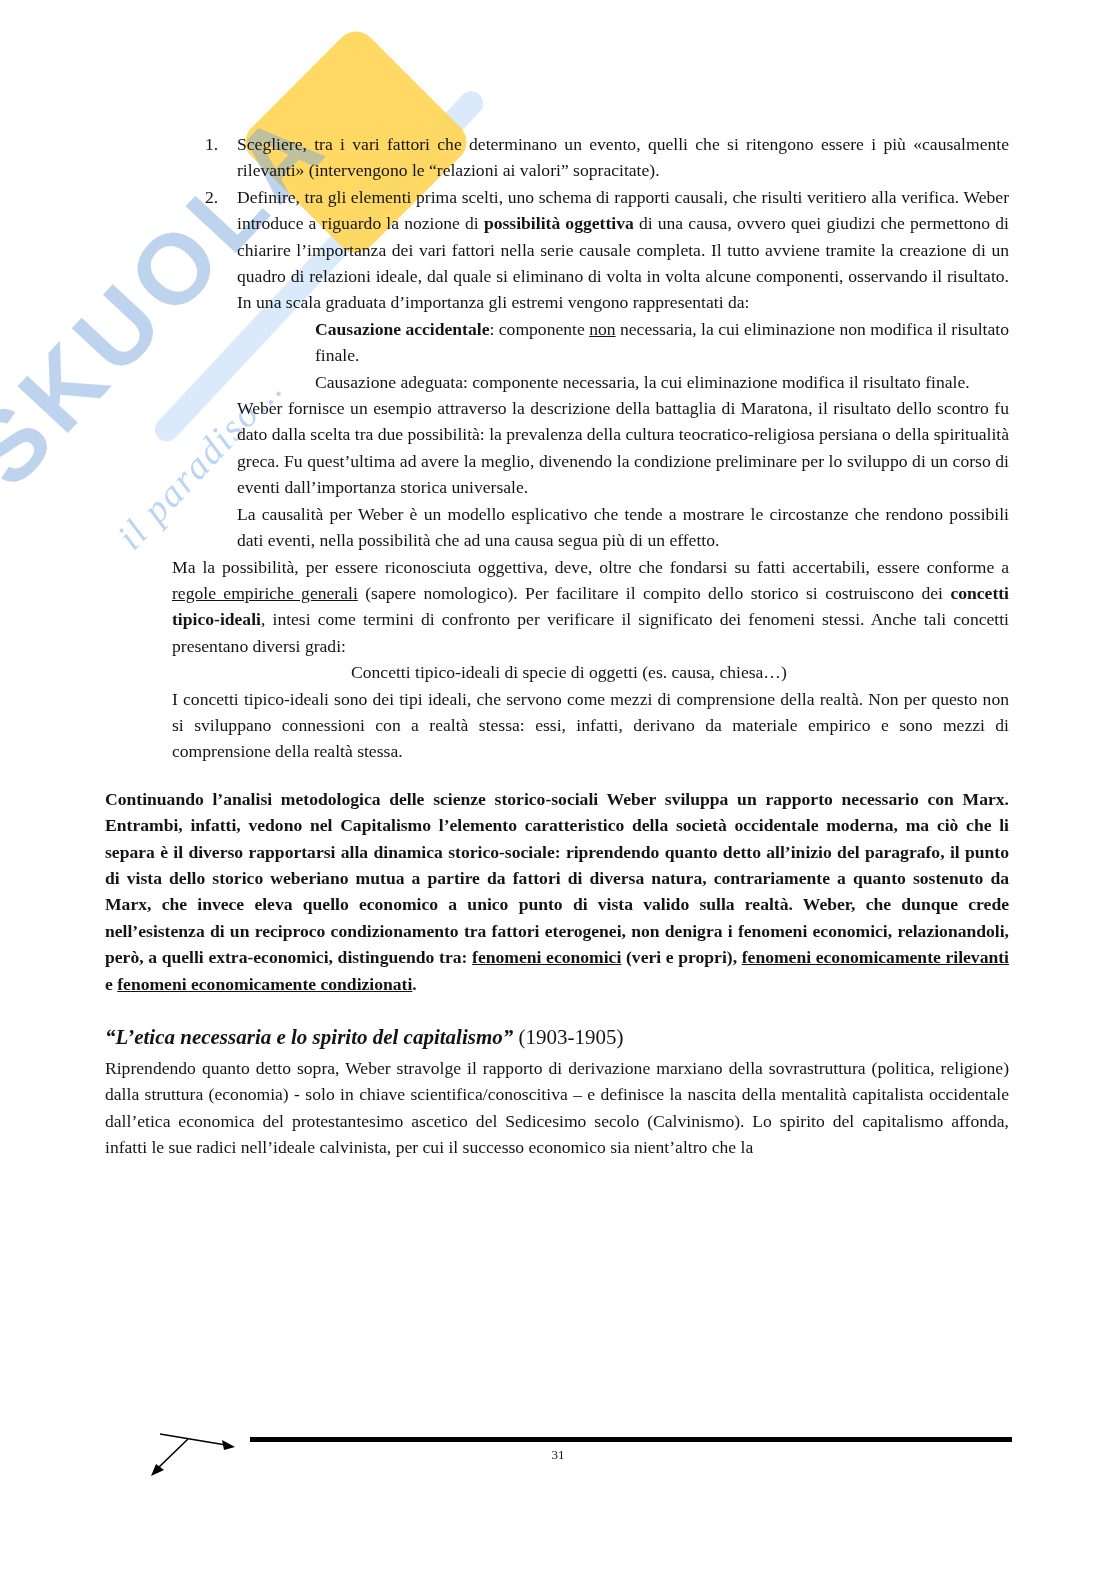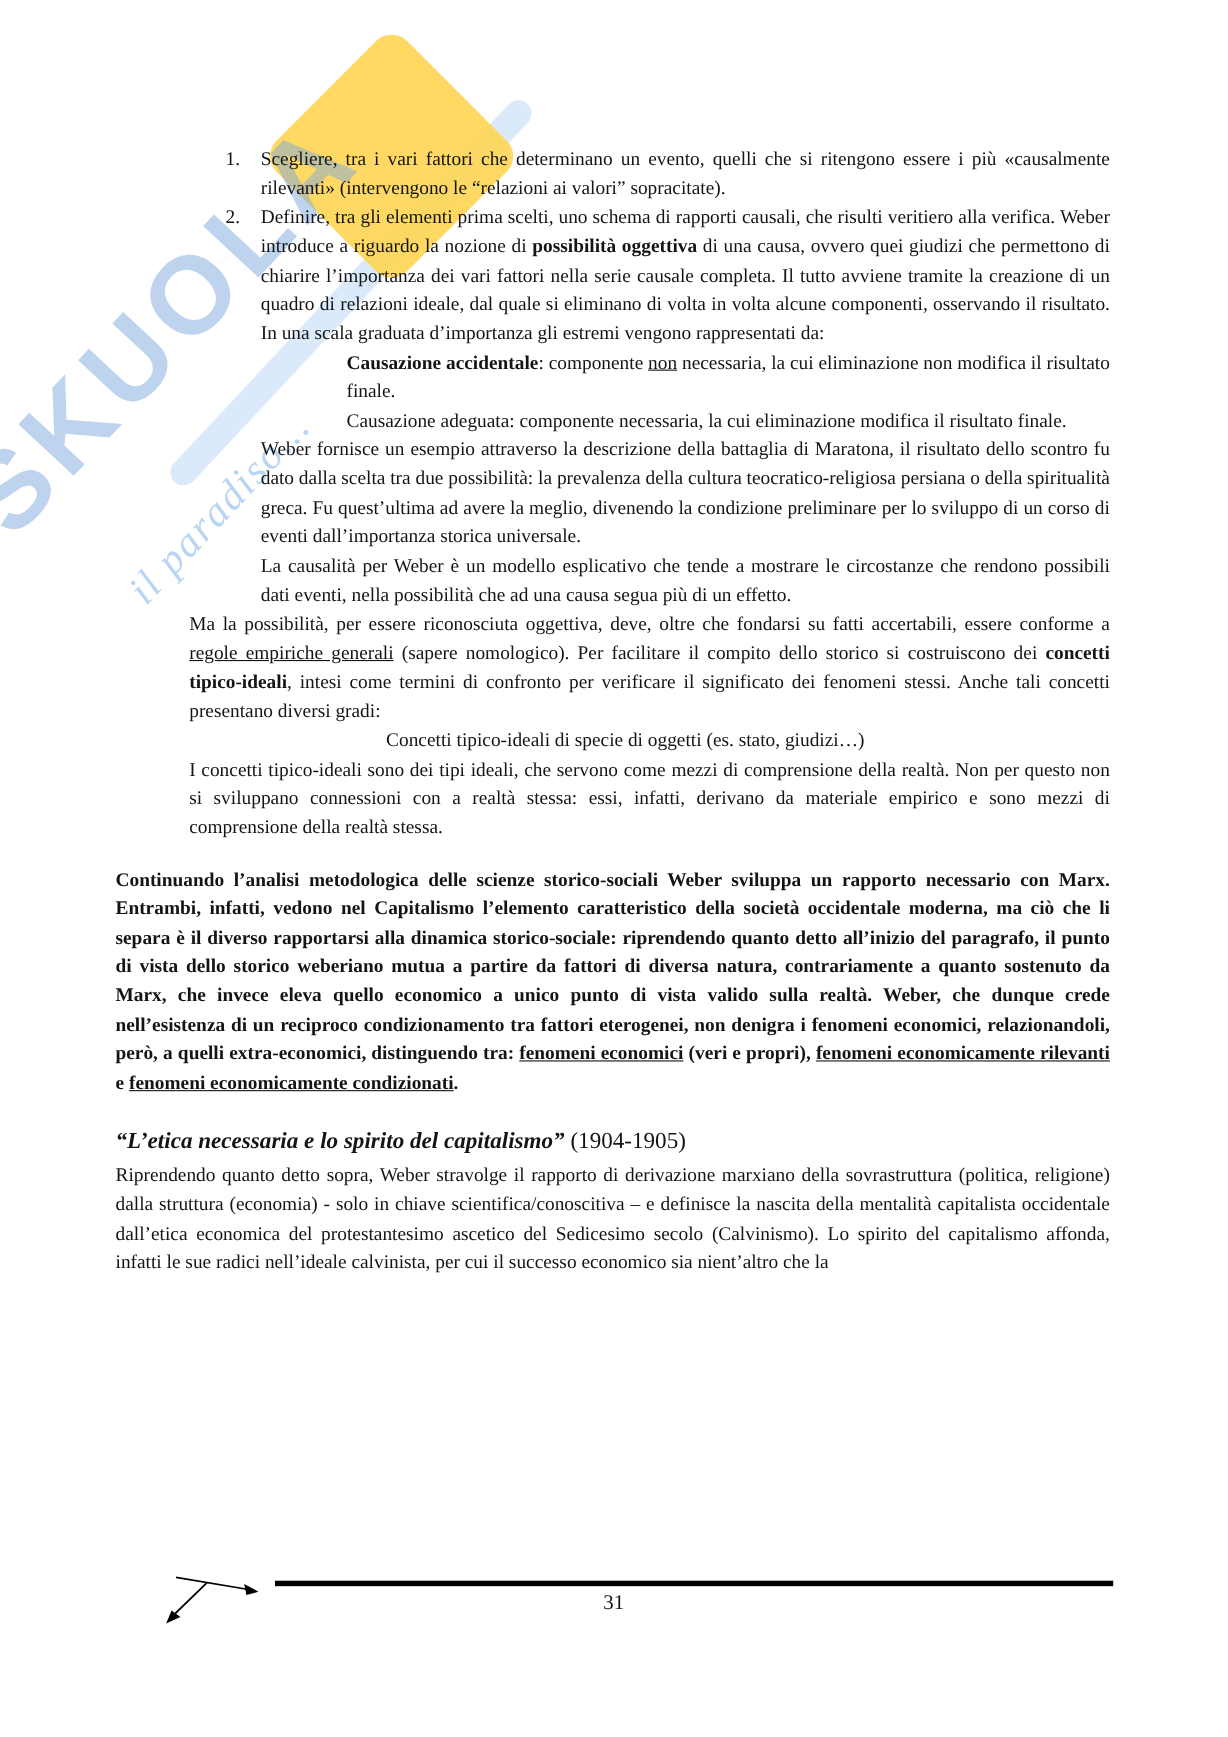--- a/index.html
+++ b/index.html
@@ -47,21 +47,21 @@
   .p-list{margin-left:132px;}
   .p-mid{margin-left:67px;}
   .p-full{margin-left:0;}
   .gap-top{margin-top:21px;font-weight:bold;}
   .heading{
     margin-top:25px;margin-bottom:3px;
     font-size:21px;line-height:30px;text-align:left;
   }
   
   .rule{position:absolute;left:250px;top:1437px;width:762px;height:5px;background:#000;z-index:2;}
-  .page-number{position:absolute;left:0;top:1447px;width:1116px;text-align:center;font-size:19px;z-index:2;}
+  .page-number{position:absolute;left:0;top:1447px;width:1116px;text-align:center;font-size:13px;z-index:2;}
   .footer-arrow{position:absolute;left:138px;top:1424px;z-index:2;}
 </style>
 </head>
 <body>
 
 <div class="watermark">
   <div class="wm-swoosh"></div>
   <div class="wm-yellow"></div>
   <div class="wm-brand">SKUOLA</div>
   <div class="wm-tagline">il paradiso...</div>
@@ -83,27 +83,27 @@
 
   <div class="block def"><span style="font-weight: normal;">Causazione adeguata</span><span>: componente necessaria, la cui eliminazione modifica il risultato finale.</span></div>
 
   <div class="block p-list"><span>Weber fornisce un esempio attraverso la descrizione della battaglia di Maratona, il risultato dello scontro fu dato dalla scelta tra due possibilità: la prevalenza della cultura teocratico-religiosa persiana o della spiritualità greca. Fu quest’ultima ad avere la meglio, divenendo la condizione preliminare per lo sviluppo di un corso di eventi dall’importanza storica universale.</span></div>
 
   <div class="block p-list"><span>La causalità per Weber è un modello esplicativo che tende a mostrare le circostanze che rendono possibili dati eventi, nella possibilità che ad una causa segua più di un effetto.</span></div>
 
   <div class="block p-mid"><span>Ma la possibilità, per essere riconosciuta oggettiva, deve, oltre che fondarsi su fatti accertabili, essere conforme a </span><span style="text-decoration: underline;">regole empiriche generali</span><span> (sapere nomologico). Per facilitare il compito dello storico si costruiscono dei </span><span style="font-weight: bold;">concetti tipico-ideali</span><span>, intesi come termini di confronto per verificare il significato dei fenomeni stessi. Anche tali concetti presentano diversi gradi:</span></div>
 
 
-  <div class="block concetti"><span style="font-weight: normal; margin-left: 44px;">Concetti tipico-ideali di specie di oggetti</span><span> (es. stato, giudizi…)</span></div>
+  <div class="block concetti"><span style="font-weight: normal; margin-left: 44px;">Concetti tipico-ideali di specie di oggetti</span><span> (es. causa, chiesa…)</span></div>
 
   <div class="block p-mid"><span>I concetti tipico-ideali sono dei tipi ideali, che servono come mezzi di comprensione della realtà. Non per questo non si sviluppano connessioni con a realtà stessa: essi, infatti, derivano da materiale empirico e sono mezzi di comprensione della realtà stessa.</span></div>
 
   <div class="block p-full gap-top"><span>Continuando l’analisi metodologica delle scienze storico-sociali Weber sviluppa un rapporto necessario con Marx. Entrambi, infatti, vedono nel Capitalismo l’elemento caratteristico della società occidentale moderna, ma ciò che li separa è il diverso rapportarsi alla dinamica storico-sociale: riprendendo quanto detto all’inizio del paragrafo, il punto di vista dello storico weberiano mutua a partire da fattori di diversa natura, contrariamente a quanto sostenuto da Marx, che invece eleva quello economico a unico punto di vista valido sulla realtà. Weber, che dunque crede nell’esistenza di un reciproco condizionamento tra fattori eterogenei, non denigra i fenomeni economici, relazionandoli, però, a quelli extra-economici, distinguendo tra: </span><span style="text-decoration: underline;">fenomeni economici</span><span> (veri e propri), </span><span style="text-decoration: underline;">fenomeni economicamente rilevanti</span><span> e </span><span style="text-decoration: underline;">fenomeni economicamente condizionati</span><span>.</span></div>
 
-  <div class="block heading"><span style="font-weight: bold; font-style: italic;">“L’etica necessaria e lo spirito del capitalismo”</span><span> (1904-1905)</span></div>
+  <div class="block heading"><span style="font-weight: bold; font-style: italic;">“L’etica necessaria e lo spirito del capitalismo”</span><span> (1903-1905)</span></div>
 
   <div class="block p-full"><span>Riprendendo quanto detto sopra, Weber stravolge il rapporto di derivazione marxiano della sovrastruttura (politica, religione) dalla struttura (economia) - solo in chiave scientifica/conoscitiva – e definisce la nascita della mentalità capitalista occidentale dall’etica economica del protestantesimo ascetico del Sedicesimo secolo (Calvinismo). Lo spirito del capitalismo affonda, infatti le sue radici nell’ideale calvinista, per cui il successo economico sia nient’altro che la</span></div>
 
 </div>
 
 <div class="rule"></div>
 
 <svg class="footer-arrow" width="120" height="64" viewBox="0 0 120 64">
   <line x1="22" y1="10" x2="88" y2="21" stroke="#000" stroke-width="1.6"></line>
   <polygon points="97,23 84,16 86,26" fill="#000"></polygon>

